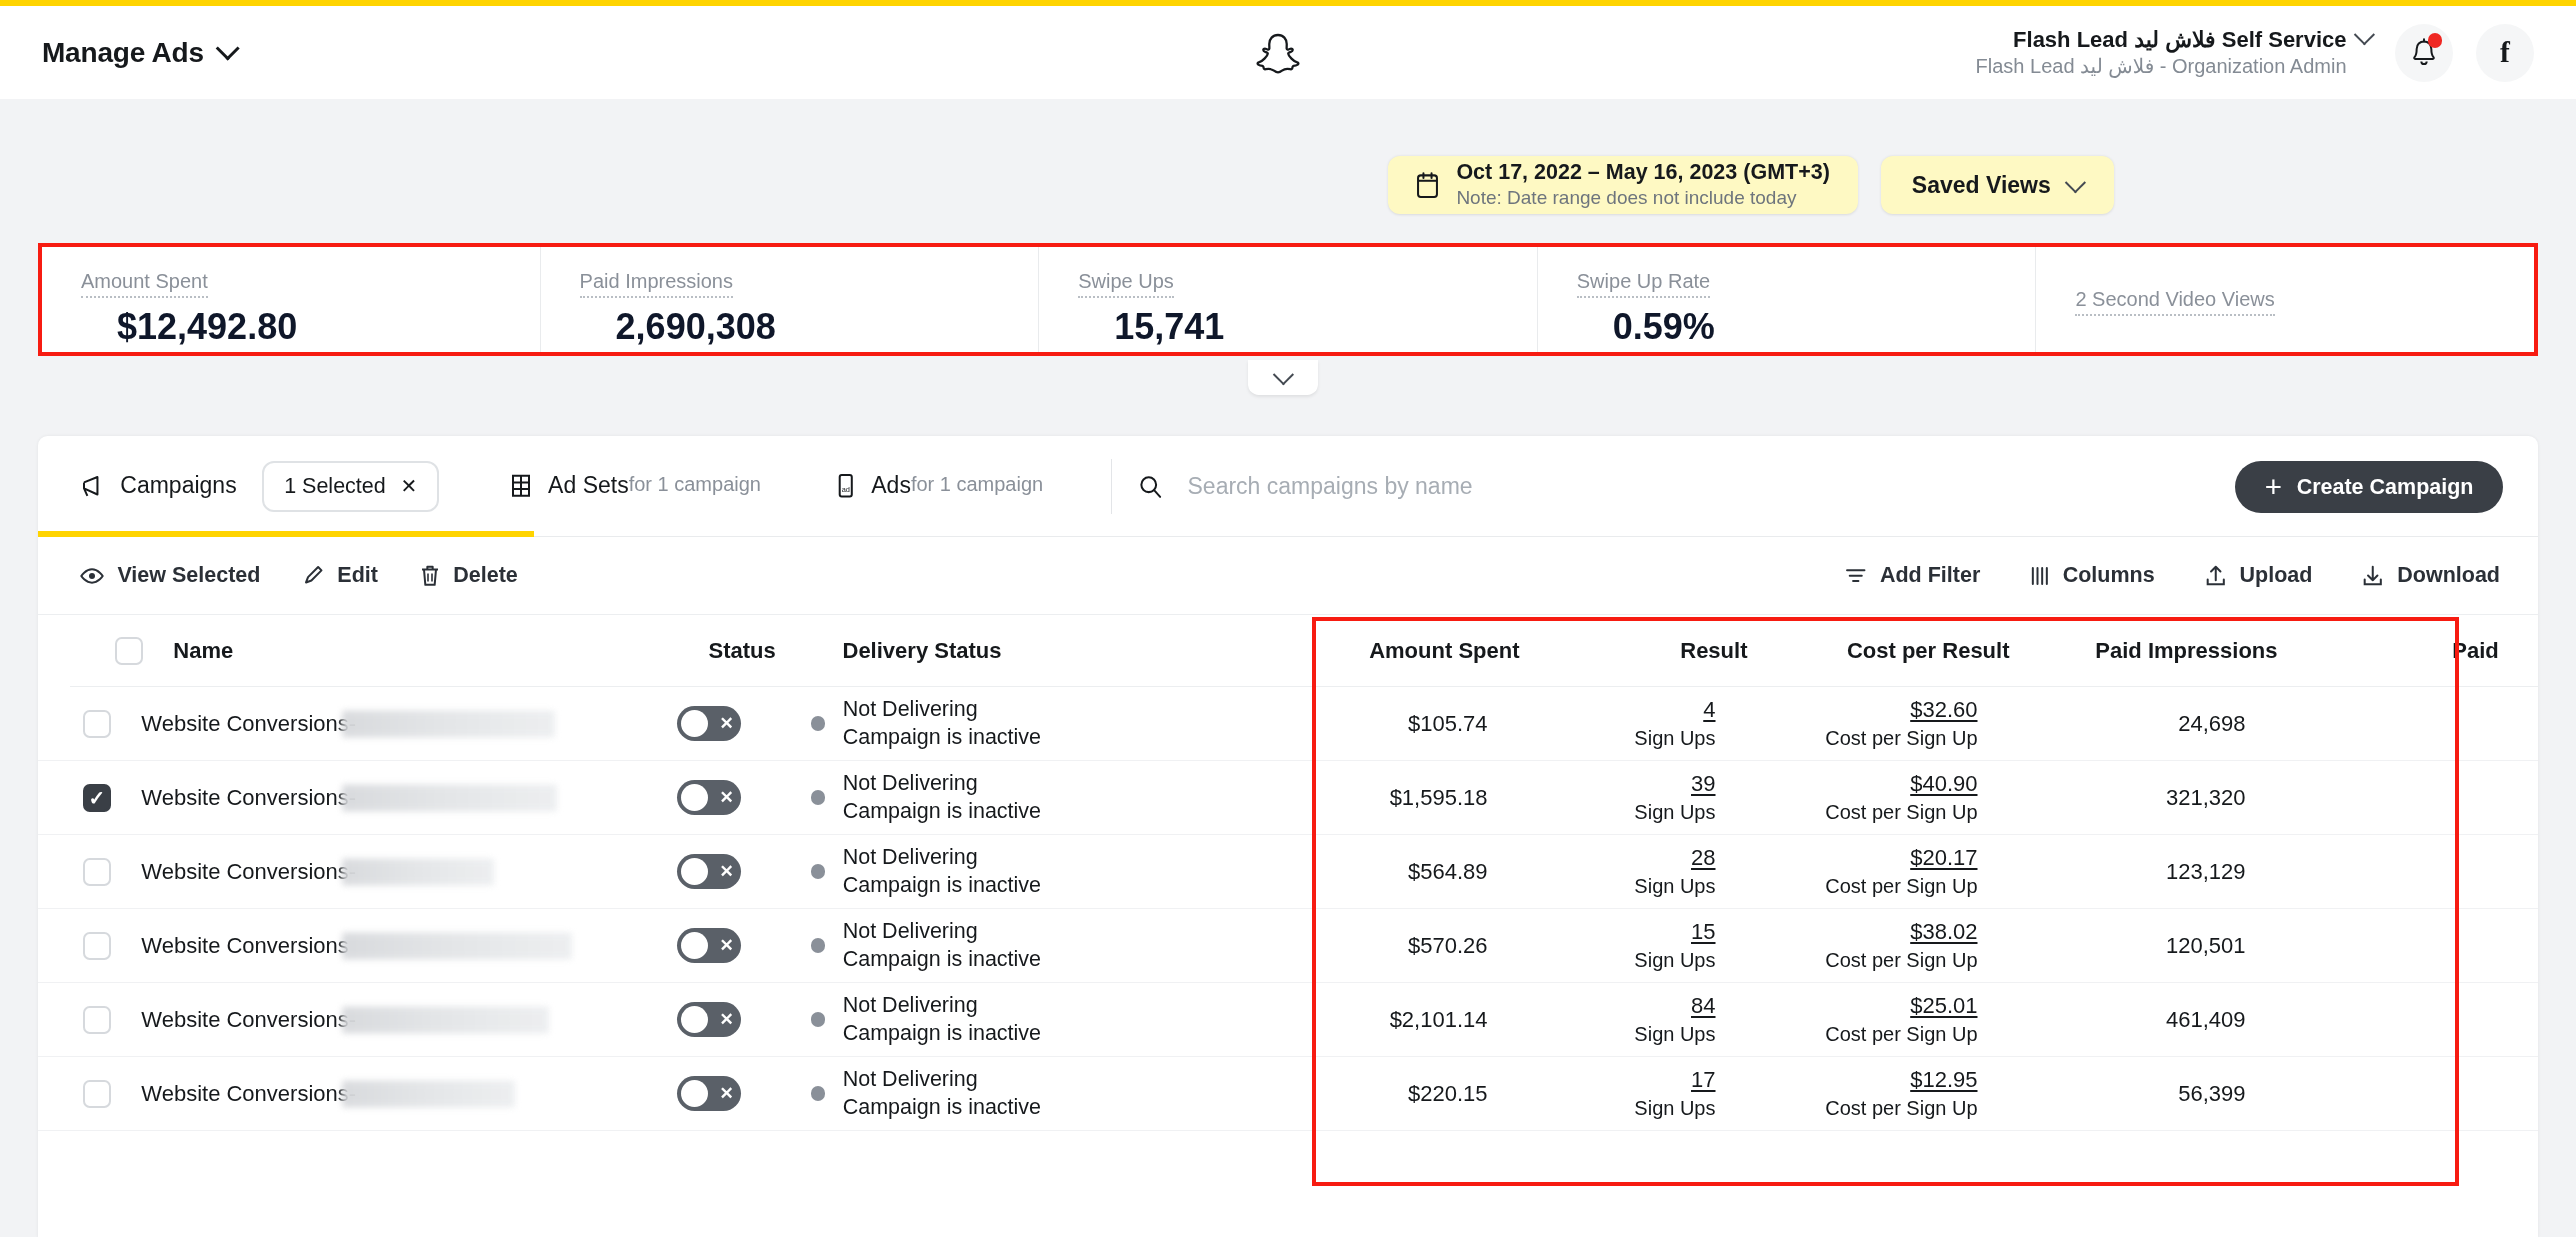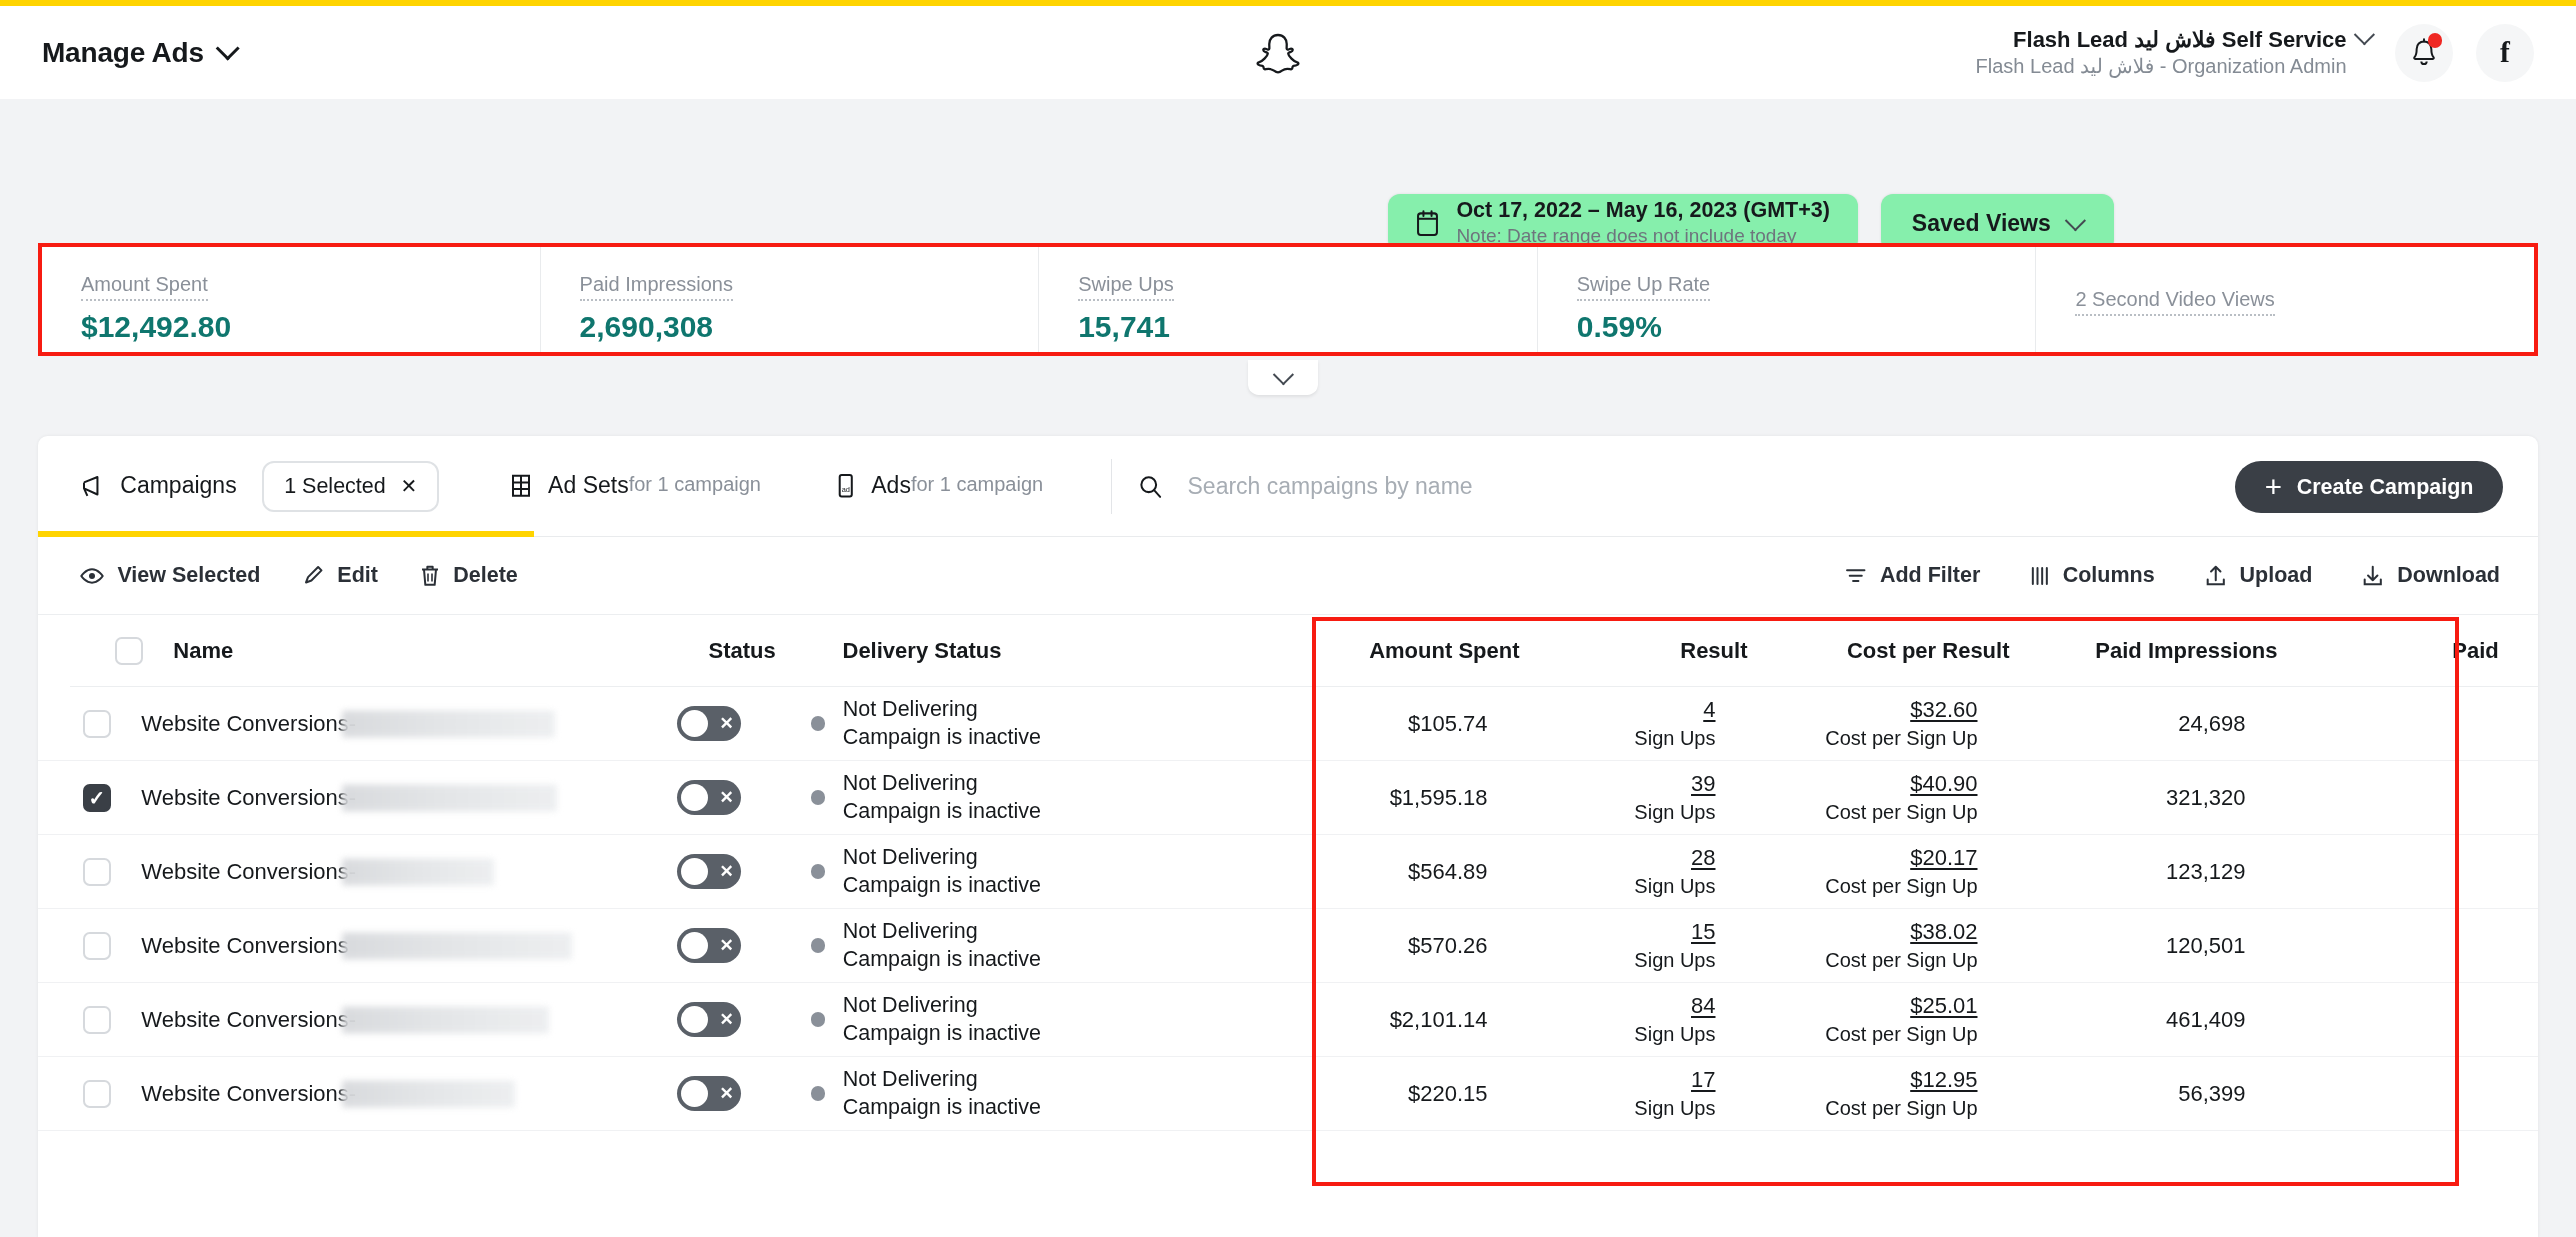--- a/index.html
+++ b/index.html
@@ -69,23 +69,23 @@
     background: #ef2722;
   }
   .fb-glyph { font-size: 29.5px; font-weight: bold; color: #16191c; font-family: "Liberation Serif", serif; }
 
   
   .toolbar-top {
     position: absolute; top: 156px; right: 42px;
     display: flex; align-items: center; gap: 23px;
   }
   .pill {
-    background: #86efac; border-radius: 12px;
+    background: #fef9c3; border-radius: 12px;
     box-shadow: 0 0.7px 2.7px rgba(0,0,0,0.10);
-    display: flex; align-items: center; margin-top: 38px;
+    display: flex; align-items: center;
   }
   .date-pill { height: 58px; padding: 0 28px; gap: 17.4px; }
   .date-lines { display: flex; flex-direction: column; justify-content: center; }
   .date-main { font-size: 21.5px; font-weight: bold; color: #16191c; line-height: 1.25; white-space: nowrap; }
   .date-note { font-size: 19px; color: #6e757d; line-height: 1.3; white-space: nowrap; }
   .saved-pill { height: 58px; padding: 0 31px; gap: 17.4px; }
   .saved-label { font-size: 23px; font-weight: bold; color: #16191c; }
 
   
   .kpi-outline {
@@ -100,21 +100,21 @@
     border-right: 1.3px solid #e9ebed;
     display: flex; flex-direction: column; justify-content: center;
   }
   .kpi:last-child { border-right: none; }
   .kpi-label {
     font-size: 20px; color: #8a9099;
     border-bottom: 2px dotted #b9bec4;
     align-self: flex-start; padding-bottom: 4px; margin-bottom: 10.7px;
     line-height: 1.1;
   }
-  .kpi-value { font-size: 30px; font-weight: bold; color: #0f766e; line-height: 1; }
+  .kpi-value { font-size: 36px; font-weight: bold; color: #0f172a; line-height: 1; margin-left: 36px; }
 
   
   .collapse-btn {
     position: absolute; top: 360px; left: 1248px;
     width: 70px; height: 35px;
     background: #ffffff; border-radius: 0 0 10.7px 10.7px;
     box-shadow: 0 2px 3.4px rgba(0,0,0,0.08);
     display: flex; align-items: center; justify-content: center;
   }
 

